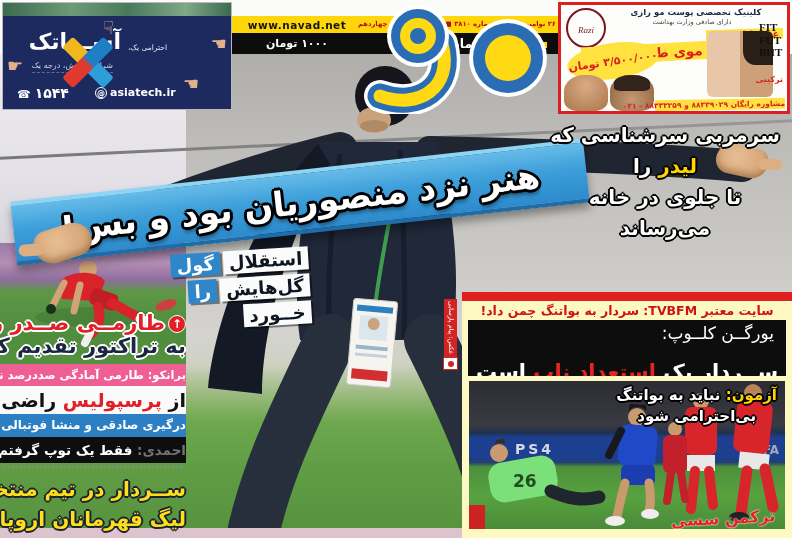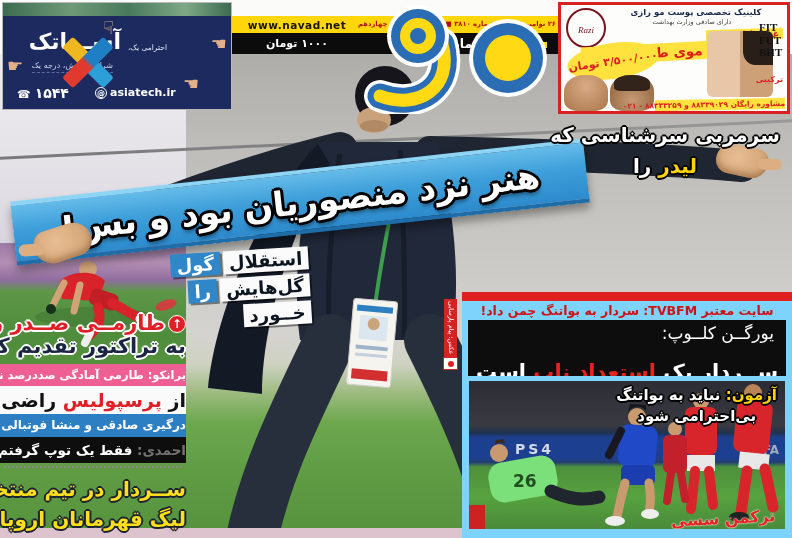--- a/index.html
+++ b/index.html
@@ -125,21 +125,21 @@
     text-align:center;line-height:23px;}
   .strip-black{left:0;top:437px;width:186px;height:26px;background:#0e0e0e;z-index:7;font-size:13.5px;font-weight:bold;
     text-align:center;line-height:26px;color:#fff;}
   .strip-black .lab{color:#737373;}
   .dots{left:4px;top:466px;width:178px;height:0;border-top:2px dotted #8a8a8a;z-index:7;}
   .sardar{left:0;top:474px;width:186px;z-index:7;text-align:center;font-size:20px;font-weight:bold;color:#ffdf1b;line-height:1.5;}
 
   
   .card{left:462px;top:292px;width:330px;height:246px;z-index:7;}
   .card-redbar{height:9px;background:#e01f1f;}
-  .card-body{position:absolute;top:9px;left:0;right:0;bottom:0;background:#7dd3fc;}
+  .card-body{position:absolute;top:9px;left:0;right:0;bottom:0;background:#fef9c3;}
   .card-strip{margin-top:2px;text-align:center;font-size:12.5px;font-weight:bold;color:#cf1313;}
   .card-black{margin:2px 6px 0;height:56px;background:#0d0d0d;color:#fff;overflow:hidden;}
   .ck1{font-size:17px;font-weight:normal;text-align:right;padding:3px 12px 0 0;}
   .ck2{font-size:21px;font-weight:bold;text-align:center;margin-top:17px;}
   .ck2 .hl{color:#e8231f;}
   .kphoto{position:relative;margin:5px 7px 0;height:148px;overflow:hidden;
     background:linear-gradient(180deg,#2c2c34 0%,#3a3a42 30%,#20324e 35%,#1d3f8f 38%,#1d3f8f 52%,#23406e 55%,#4e8f3c 58%,#57a23f 78%,#4a8a39 100%);}
   .ps{position:absolute;left:46px;top:60px;color:#e8eaf2;font-size:14px;font-weight:bold;letter-spacing:3px;opacity:.9;}
   .uefa{position:absolute;right:6px;top:62px;color:#b9bec9;font-size:12px;font-weight:bold;opacity:.85;}
   .kcap{position:absolute;right:8px;top:4px;text-align:center;font-size:15px;font-weight:bold;color:#fff;line-height:1.4;z-index:3;}
@@ -245,20 +245,21 @@
     <div class="hc-mix rtl nw">ترکیبی</div>
     <div class="hc-heads">
       <div class="hc-h1"></div>
       <div class="hc-h2"></div>
     </div>
     <div class="hc-phones rtl nw">مشاوره رایگان ۸۸۳۳۹۰۲۹ و ۸۸۳۳۳۲۵۹ - ۰۲۱</div>
   </div>
 
   <div class="abs kicker rtl ob">
     <div><span>سرمربی سرشناسی که </span><span class="hl">لیدر</span><span> را</span></div>
+    <div>تا جلوی در خانه می‌رساند</div>
   </div>
 
   <div class="abs banner">
     <div class="banner-text rtl nw ob2">هنر نزد منصوریان بود و بس!</div>
   </div>
 
   <div class="abs chips rtl">
     <div class="chip-row">
       <span class="chip w nw">استقلال</span>
       <span class="chip b nw">گول</span>

